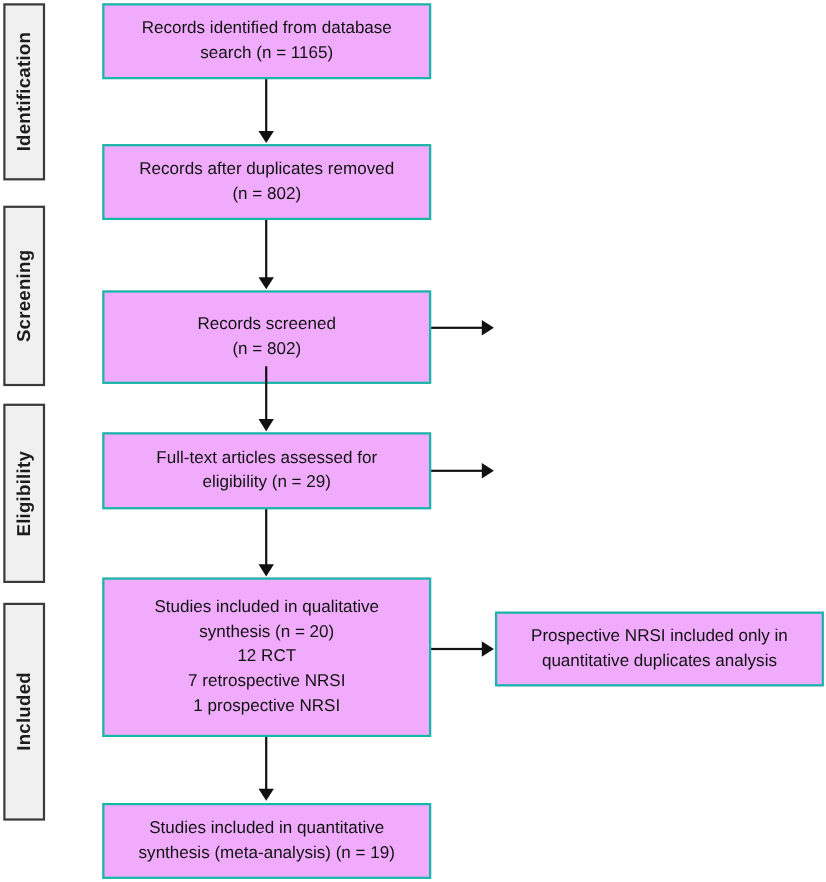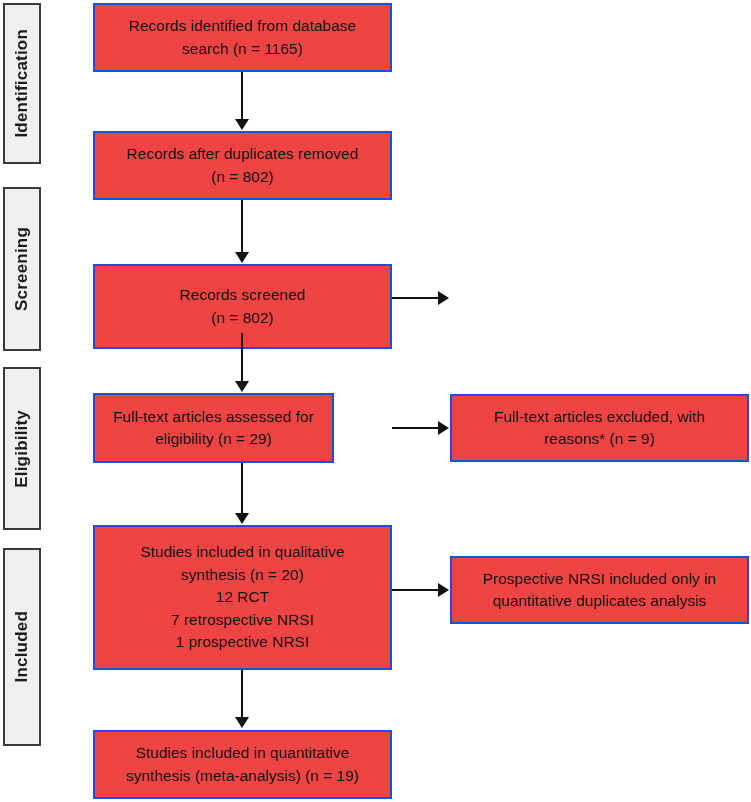--- a/index.html
+++ b/index.html
@@ -35,22 +35,22 @@
     font-weight: bold;
     color: #1c1c1c;
     letter-spacing: 0.2px;
     white-space: nowrap;
   }
 
   
   .flow-box {
     position: absolute;
     box-sizing: border-box;
-    border: 2px solid #1d4ed8;
-    background: #ef4444;
+    border: 2px solid #14b8a6;
+    background: #f0abfc;
     display: flex;
     align-items: center;
     justify-content: center;
     text-align: center;
     padding: 4px 10px;
   }
   .flow-box .box-text {
     font-size: 15.5px;
     line-height: 1.45;
     color: #111111;
@@ -112,43 +112,39 @@
   <div class="flow-box" style="left:93px; top:131px; width:299px; height:69px;">
     <span class="box-text">Records after duplicates removed
 (n = 802)</span>
   </div>
 
   <div class="flow-box" style="left:93px; top:264px; width:299px; height:85px;">
     <span class="box-text">Records screened
 (n = 802)</span>
   </div>
 
-  <div class="flow-box" style="left:93px; top:393px; width:241px; height:70px;">
+  <div class="flow-box" style="left:93px; top:393px; width:299px; height:70px;">
     <span class="box-text">Full-text articles assessed for
 eligibility (n = 29)</span>
   </div>
 
   <div class="flow-box" style="left:93px; top:525px; width:299px; height:145px;align-items:center;">
     <span class="box-text">Studies included in qualitative
 synthesis (n = 20)
 12 RCT
 7 retrospective NRSI
 1 prospective NRSI</span>
   </div>
 
   <div class="flow-box" style="left:93px; top:730px; width:299px; height:69px;">
     <span class="box-text">Studies included in quantitative
 synthesis (meta-analysis) (n = 19)</span>
   </div>
 
 
-  <div class="flow-box" style="left:450px; top:394px; width:299px; height:68px;">
-    <span class="box-text">Full-text articles excluded, with
-reasons* (n = 9)</span>
-  </div>
 
   <div class="flow-box" style="left:450px; top:556px; width:299px; height:68px;">
     <span class="box-text">Prospective NRSI included only in
 quantitative duplicates analysis</span>
   </div>
 
   <div class="v-line" style="left:241px; top:72px; height:48px;"></div>
   <div class="arrow-down" style="left:235px; top:119px;"></div>
 
   <div class="v-line" style="left:241px; top:200px; height:53px;"></div>

